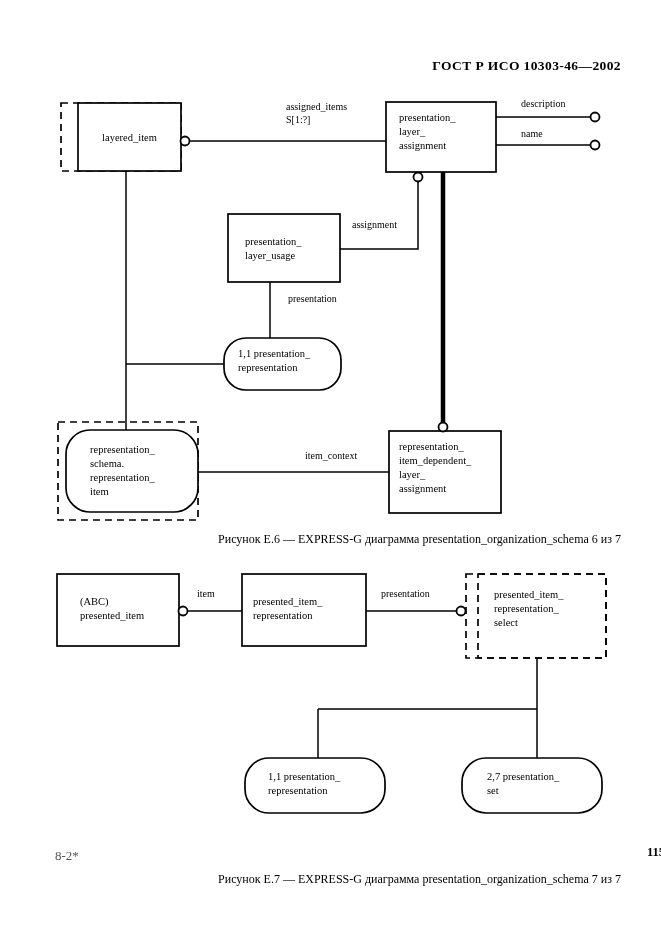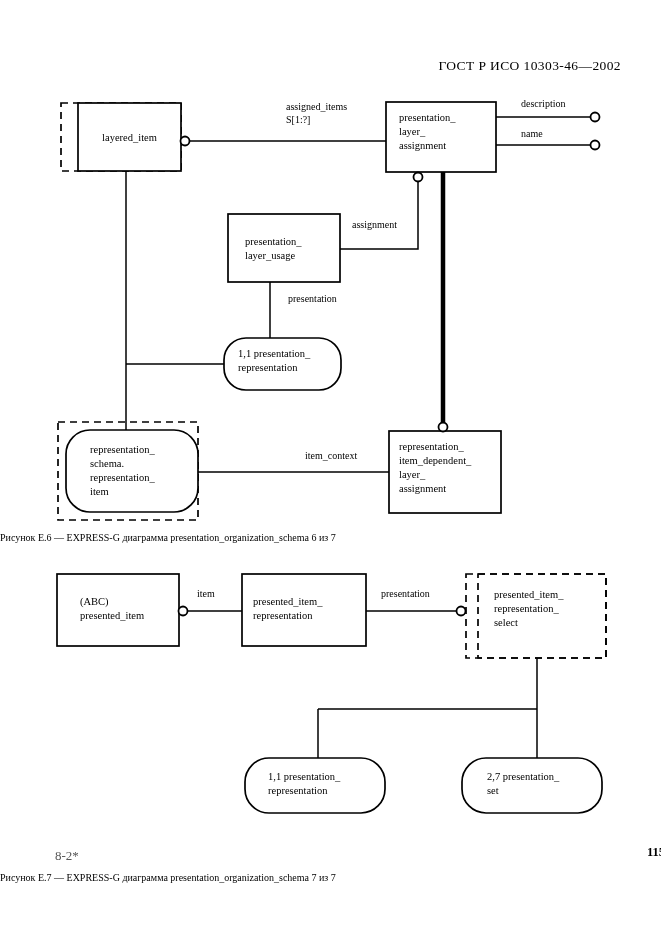--- a/index.html
+++ b/index.html
@@ -20,21 +20,21 @@
     overflow: hidden;
   }
   
   #doc-header {
     position: absolute;
     top: 58px;
     left: 0;
     width: 621px;
     text-align: right;
     font-family: "Liberation Serif", "DejaVu Serif", serif;
-    font-weight: normal;
+    font-weight: bold;
     font-size: 13.5px;
     letter-spacing: 0.4px;
   }
   
   .diagram-svg {
     position: absolute;
     left: 0;
     top: 0;
   }
   .dg-text {
@@ -76,23 +76,23 @@
   .circ {
     fill: #ffffff;
     stroke: #000000;
     stroke-width: 1.8;
   }
   
   .fig-caption {
     position: absolute;
     width: 621px;
     left: 0;
-    text-align: left;
-    font-family: "Liberation Serif", "DejaVu Serif", serif;
-    font-size: 10px;
+    text-align: right;
+    font-family: "Liberation Serif", "DejaVu Serif", serif;
+    font-size: 12px;
   }
   
   #footer-left {
     position: absolute;
     left: 55px;
     top: 848px;
     font-size: 13px;
     font-family: "Liberation Serif", "DejaVu Serif", serif;
     color: #555;
   }

